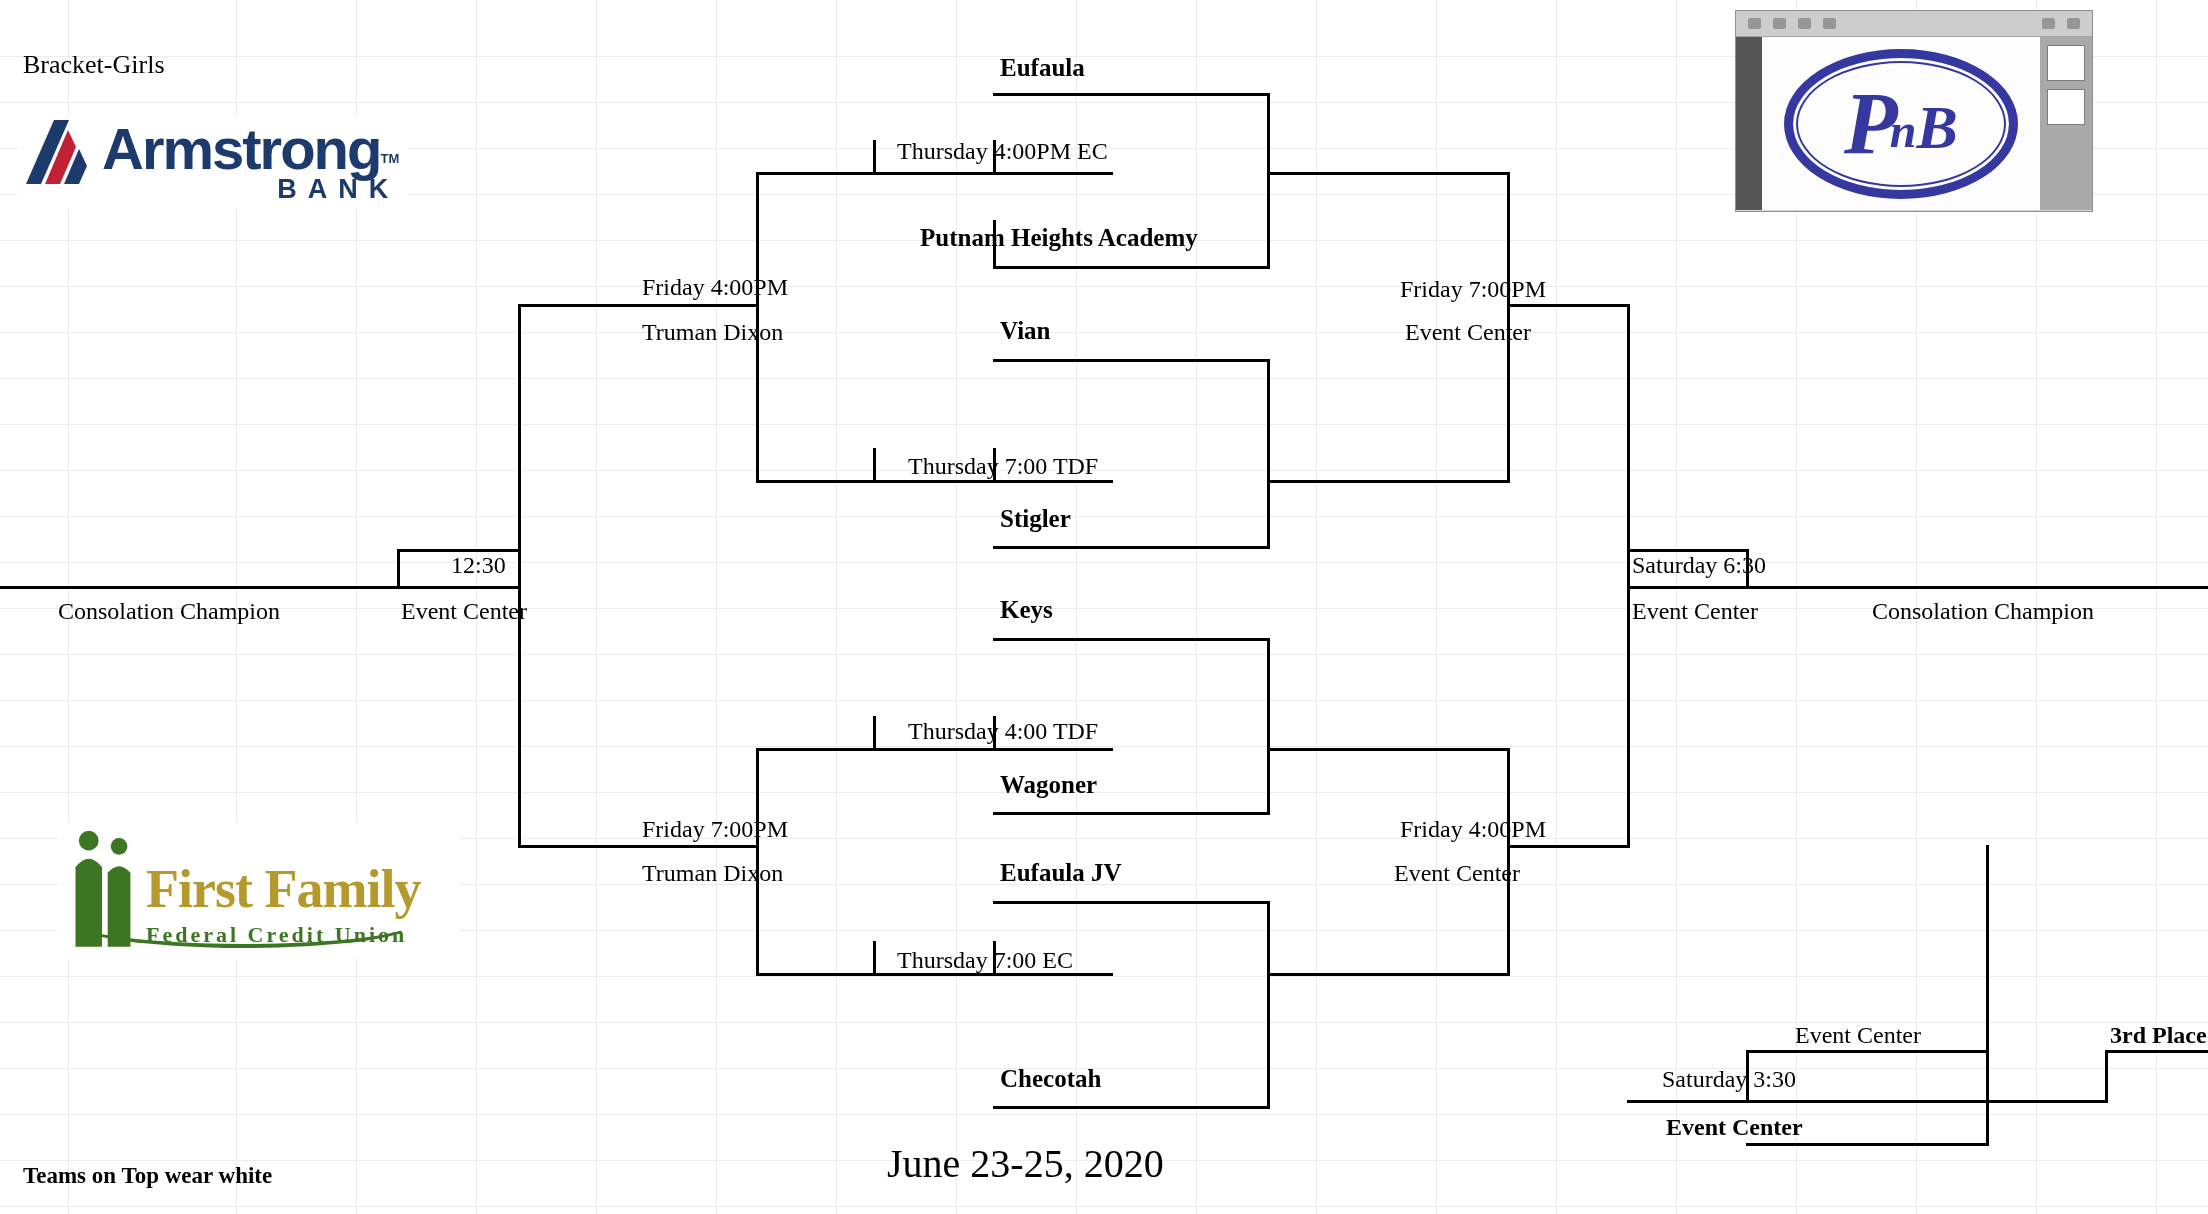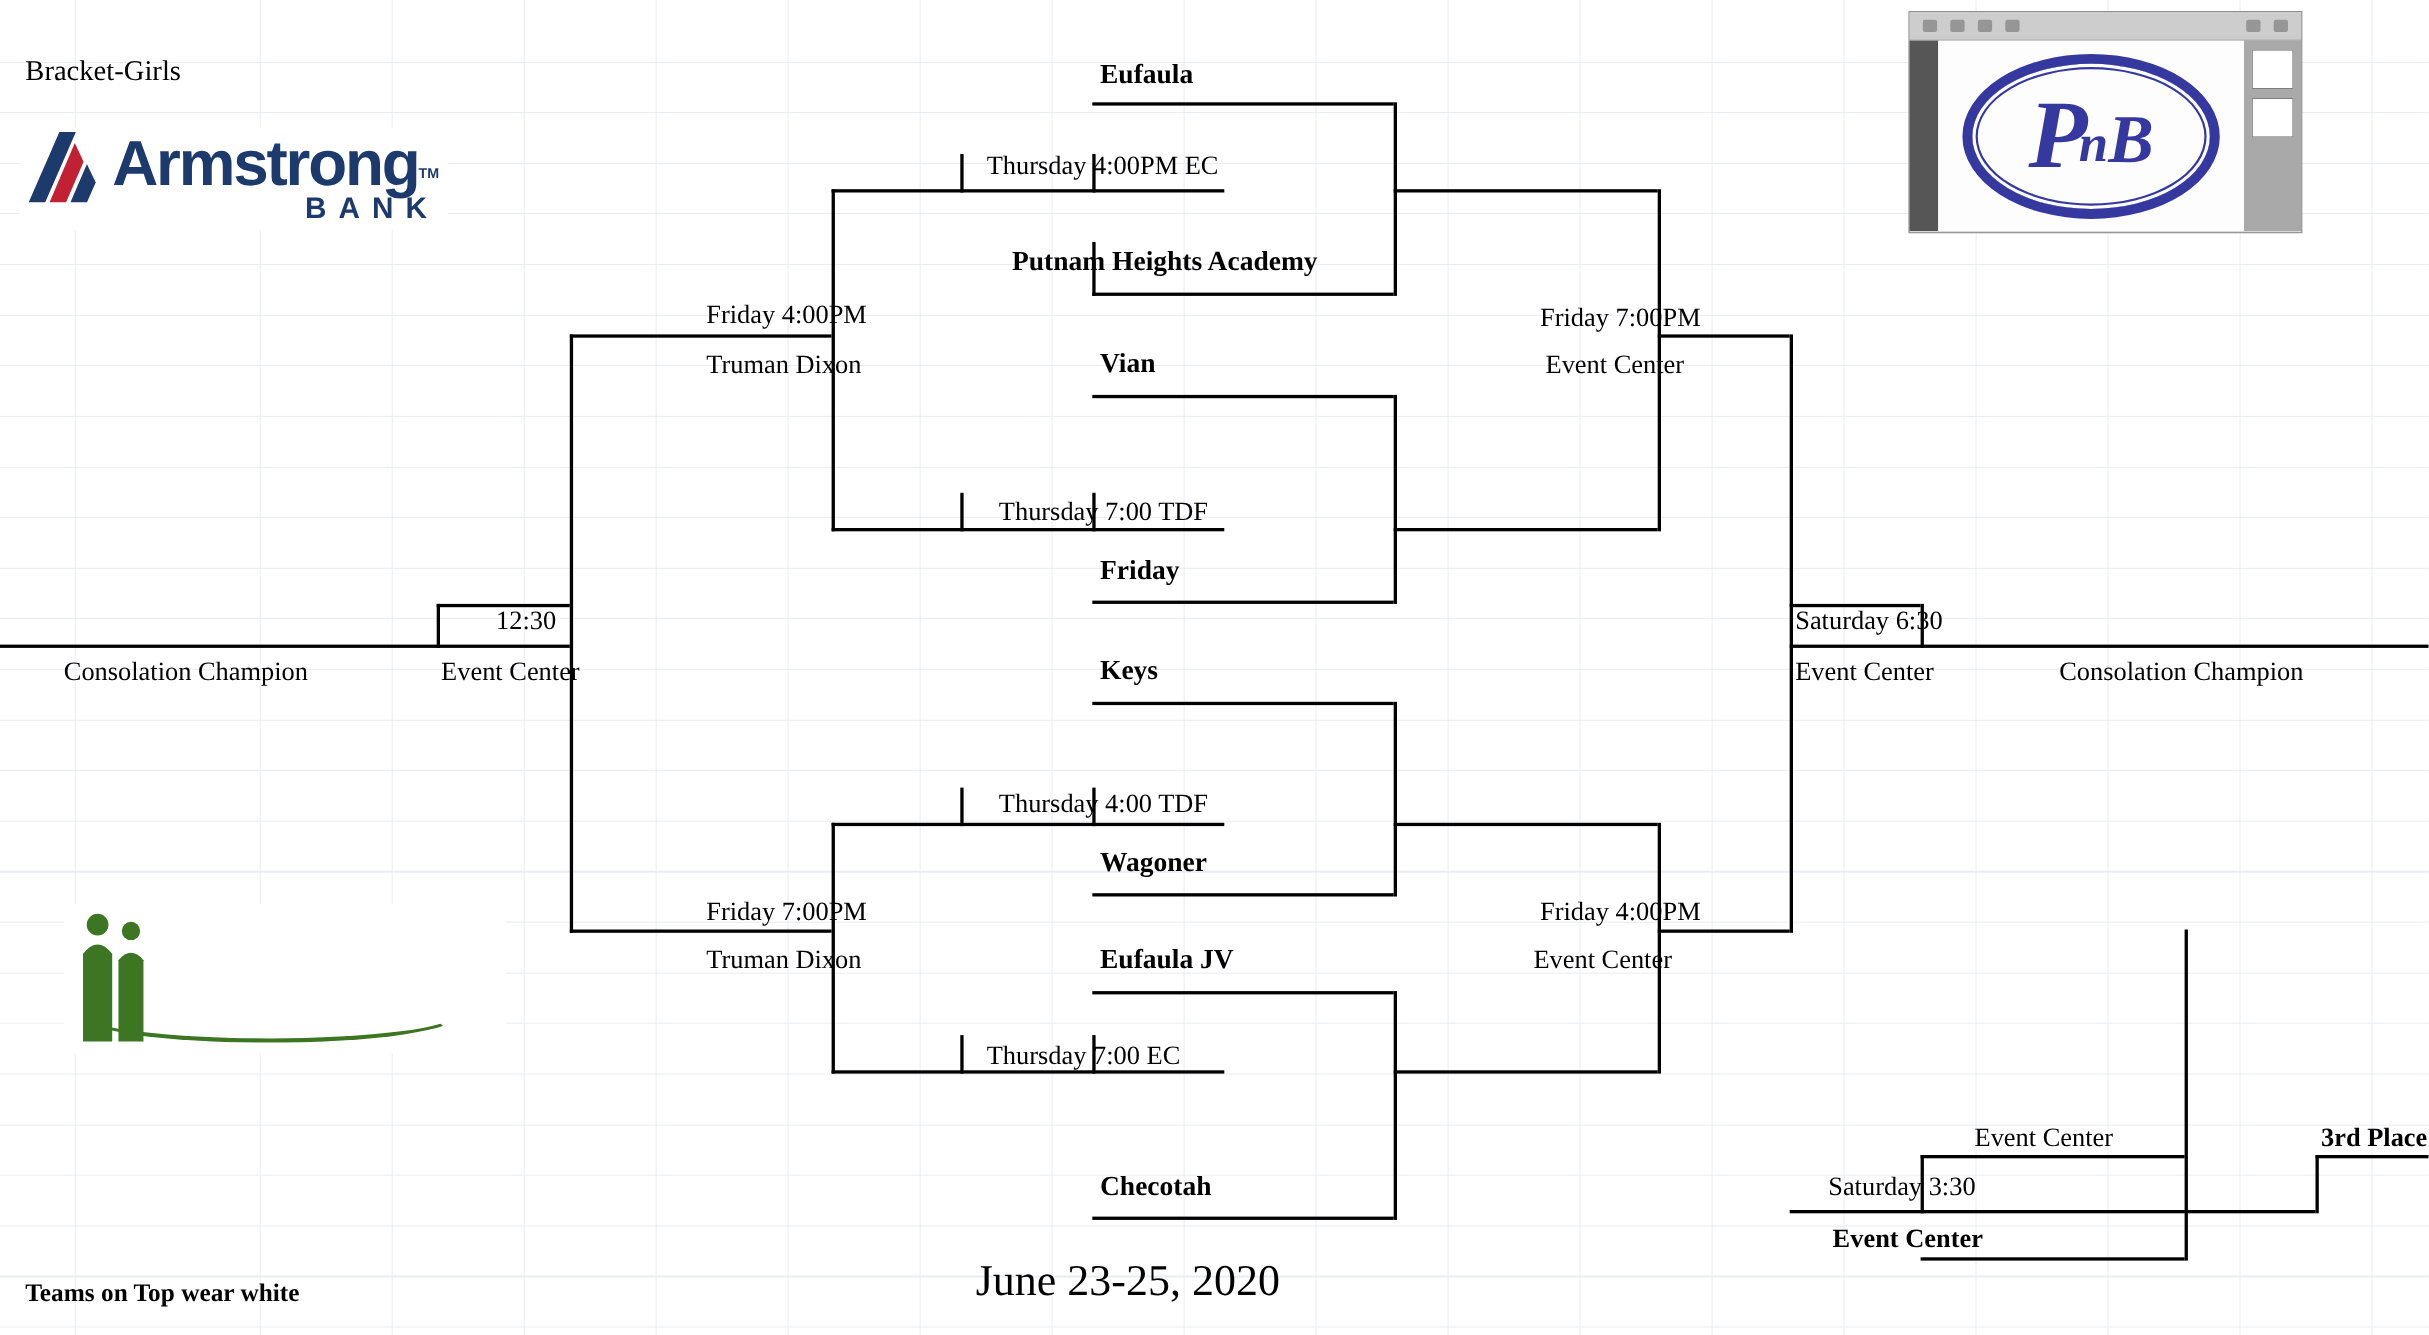--- a/index.html
+++ b/index.html
@@ -56,21 +56,21 @@
 
 <div class="sheet">
 
   <span class="lbl ttl" style="left:23px;top:52px">Bracket-Girls</span>
   <span class="lbl note" style="left:23px;top:1164px">Teams on Top wear white</span>
   <span class="lbl date" style="left:887px;top:1144px">June 23-25, 2020</span>
 
   <span class="team" style="left:1000px;top:55px">Eufaula</span>
   <span class="team" style="left:920px;top:225px">Putnam Heights Academy</span>
   <span class="team" style="left:1000px;top:318px">Vian</span>
-  <span class="team" style="left:1000px;top:506px">Friday</span>
+  <span class="team" style="left:1000px;top:506px">Stigler</span>
   <span class="team" style="left:1000px;top:597px">Keys</span>
   <span class="team" style="left:1000px;top:772px">Wagoner</span>
   <span class="team" style="left:1000px;top:860px">Eufaula JV</span>
   <span class="team" style="left:1000px;top:1066px">Checotah</span>
 
   <span class="lbl" style="left:897px;top:139px">Thursday 4:00PM EC</span>
   <span class="lbl" style="left:908px;top:454px">Thursday 7:00 TDF</span>
   <span class="lbl" style="left:908px;top:719px">Thursday 4:00 TDF</span>
   <span class="lbl" style="left:897px;top:948px">Thursday 7:00 EC</span>
 
@@ -109,20 +109,24 @@
     </div>
   </div>
 
   <div class="ffcu" style="left:58px;top:822px">
     <svg width="72" height="120" viewBox="0 0 38 62">
       <circle cx="12" cy="6" r="5.2" fill="#3c7622"></circle>
       <path d="M5,62 L5,20 Q12,11 19,20 L19,62 Z" fill="#3c7622"></path>
       <circle cx="28" cy="9" r="4.4" fill="#3c7622"></circle>
       <path d="M22,62 L22,23 Q28,16 34,23 L34,62 Z" fill="#3c7622"></path>
     </svg>
+    <div class="ff-text">
+      <div class="ff-name">First Family</div>
+      <div class="ff-tag">Federal Credit Union</div>
+    </div>
     <div class="ff-swoosh"></div>
   </div>
 
   <div class="pnb" style="left:1735px;top:10px">
     <div class="pnb-bar">
       <span class="pnb-dot"></span>
       <span class="pnb-dot"></span>
       <span class="pnb-dot"></span>
       <span class="pnb-dot"></span>
       <span class="pnb-dot" style="margin-left:auto"></span>

